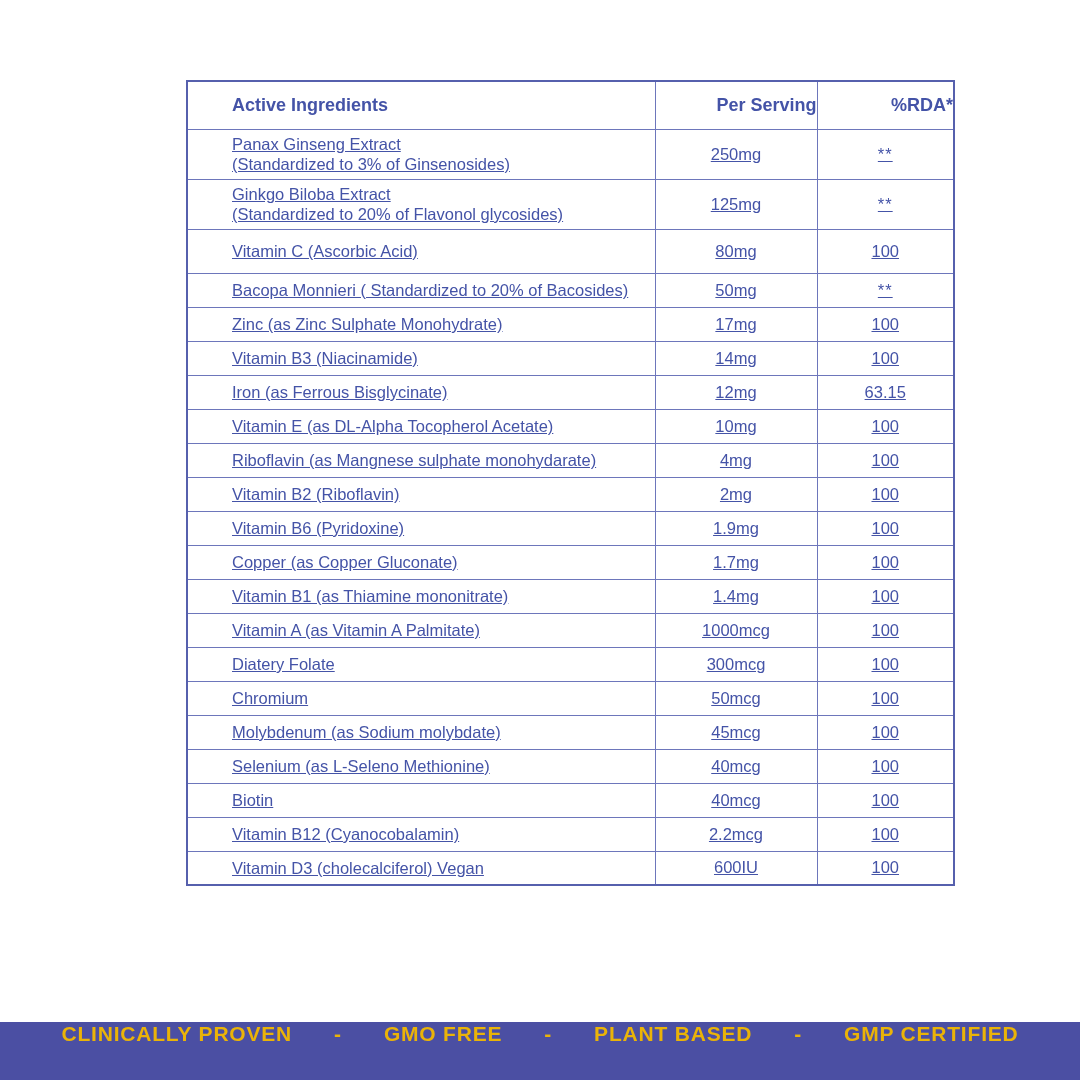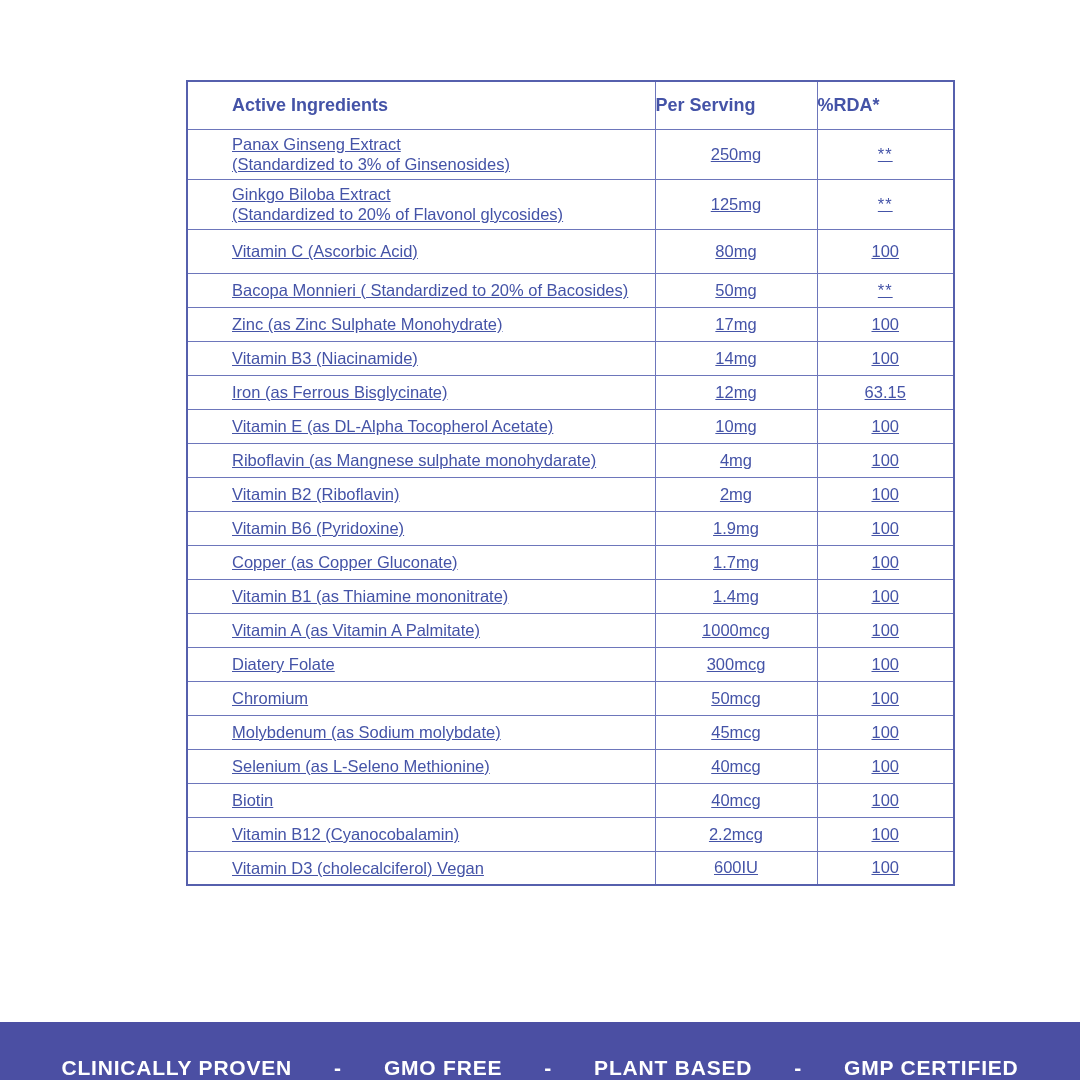--- a/index.html
+++ b/index.html
@@ -23,39 +23,39 @@
     vertical-align:middle;
     box-sizing:border-box;
   }
   table.ingredients{border:2px solid #5660ad;}
   th{
     font-size:18px;font-weight:bold;text-align:left;
     padding:0;
   }
   thead tr{height:48px;}
   th.col-name{padding-left:44px;}
-  th.col-serving, th.col-rda{text-align:left;}
+  th.col-serving, th.col-rda{text-align:right;}
   tbody tr{height:34px;text-decoration:underline;}
   tbody tr.two-line{height:50px;}
   tbody tr.med{height:44px;}
   td.name{
     font-size:16.5px;
     padding-left:44px;line-height:20px;
   }
   td.name .detail{display:block;}
   td.serving, td.rda{
     text-align:center;font-size:16.5px;
   }
   td.rda .stars{letter-spacing:1px;}
   .banner{
     position:absolute;left:0;bottom:0;width:1080px;height:58px;
     background:#4b4fa3;
-    display:flex;align-items:flex-end;justify-content:center;
+    display:flex;align-items:flex-start;justify-content:center;
     gap:42px;
-    color:#ffffff;font-size:21px;font-weight:bold;letter-spacing:0.8px;
+    color:#eab308;font-size:21px;font-weight:bold;letter-spacing:0.8px;
     white-space:nowrap;
   }
   .banner .sep{font-weight:bold;}
 </style>
 </head>
 <body>
 
 <div class="table-wrap">
   <table class="ingredients">
     <colgroup>

